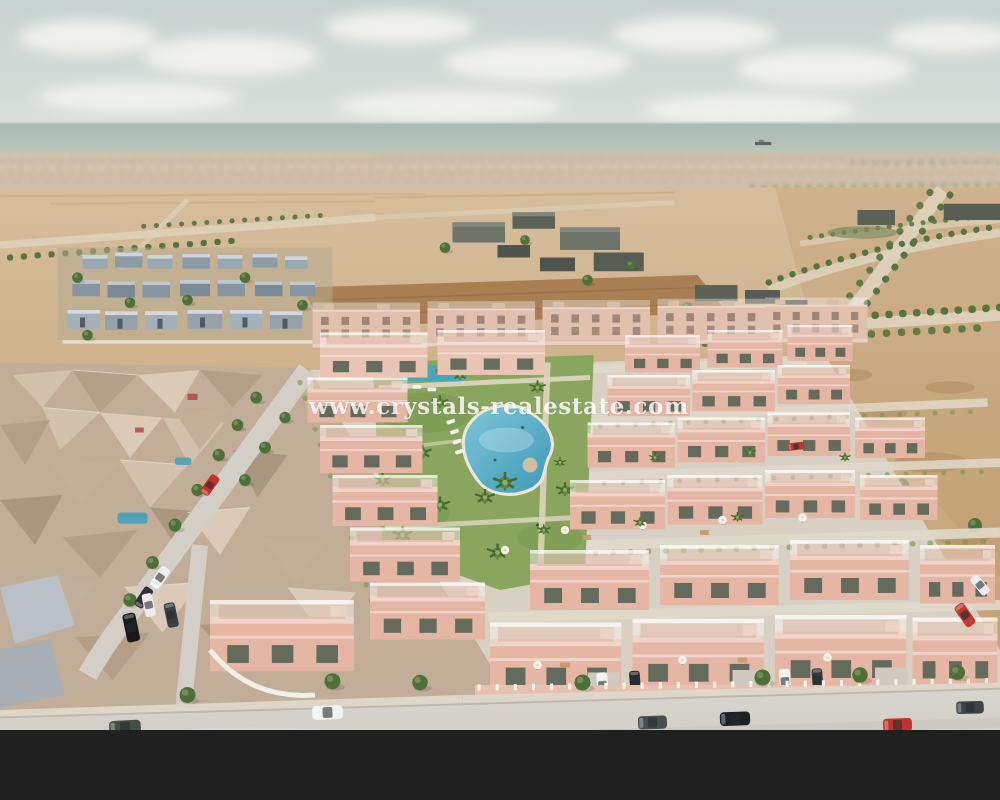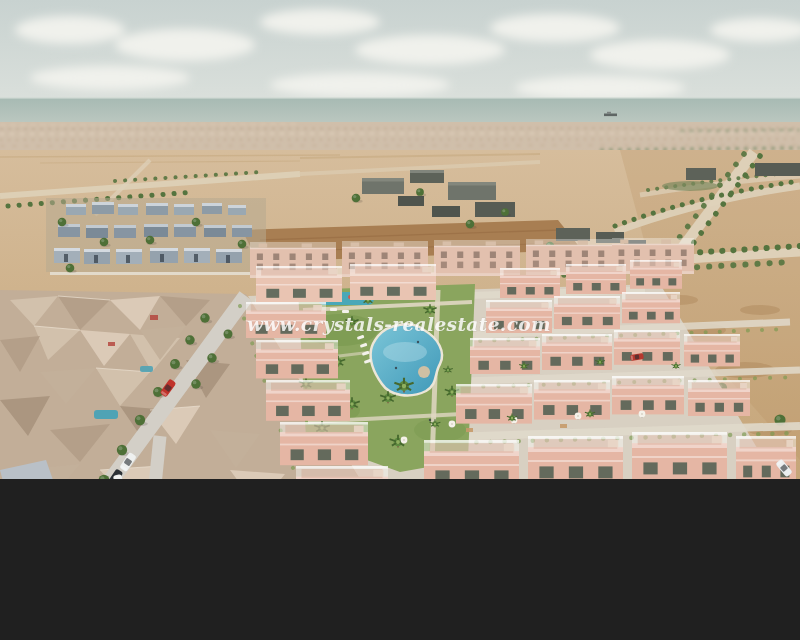--- a/index.html
+++ b/index.html
@@ -1,16 +1,16 @@
 <!DOCTYPE html>
 <html><head>
 <meta charset="utf-8">
 <style>
   html,body{margin:0;padding:0;background:#202020;}
-  .stage{position:relative;width:800px;height:479px;overflow:hidden;font-family:"Liberation Sans",sans-serif;font-style:italic;}
+  .stage{position:relative;width:800px;height:584px;overflow:hidden;font-family:"Liberation Sans",sans-serif;}
   .stage svg{display:block;width:800px;height:640px;}
 </style>
 </head>
 <body>
 
 <div class="stage">
 <svg viewBox="0 0 800 640" xmlns="http://www.w3.org/2000/svg">
   <defs>
     <linearGradient id="skyGrad" x1="0" y1="0" x2="0" y2="1">
       <stop offset="0" stop-color="#c8d2d0"></stop>

